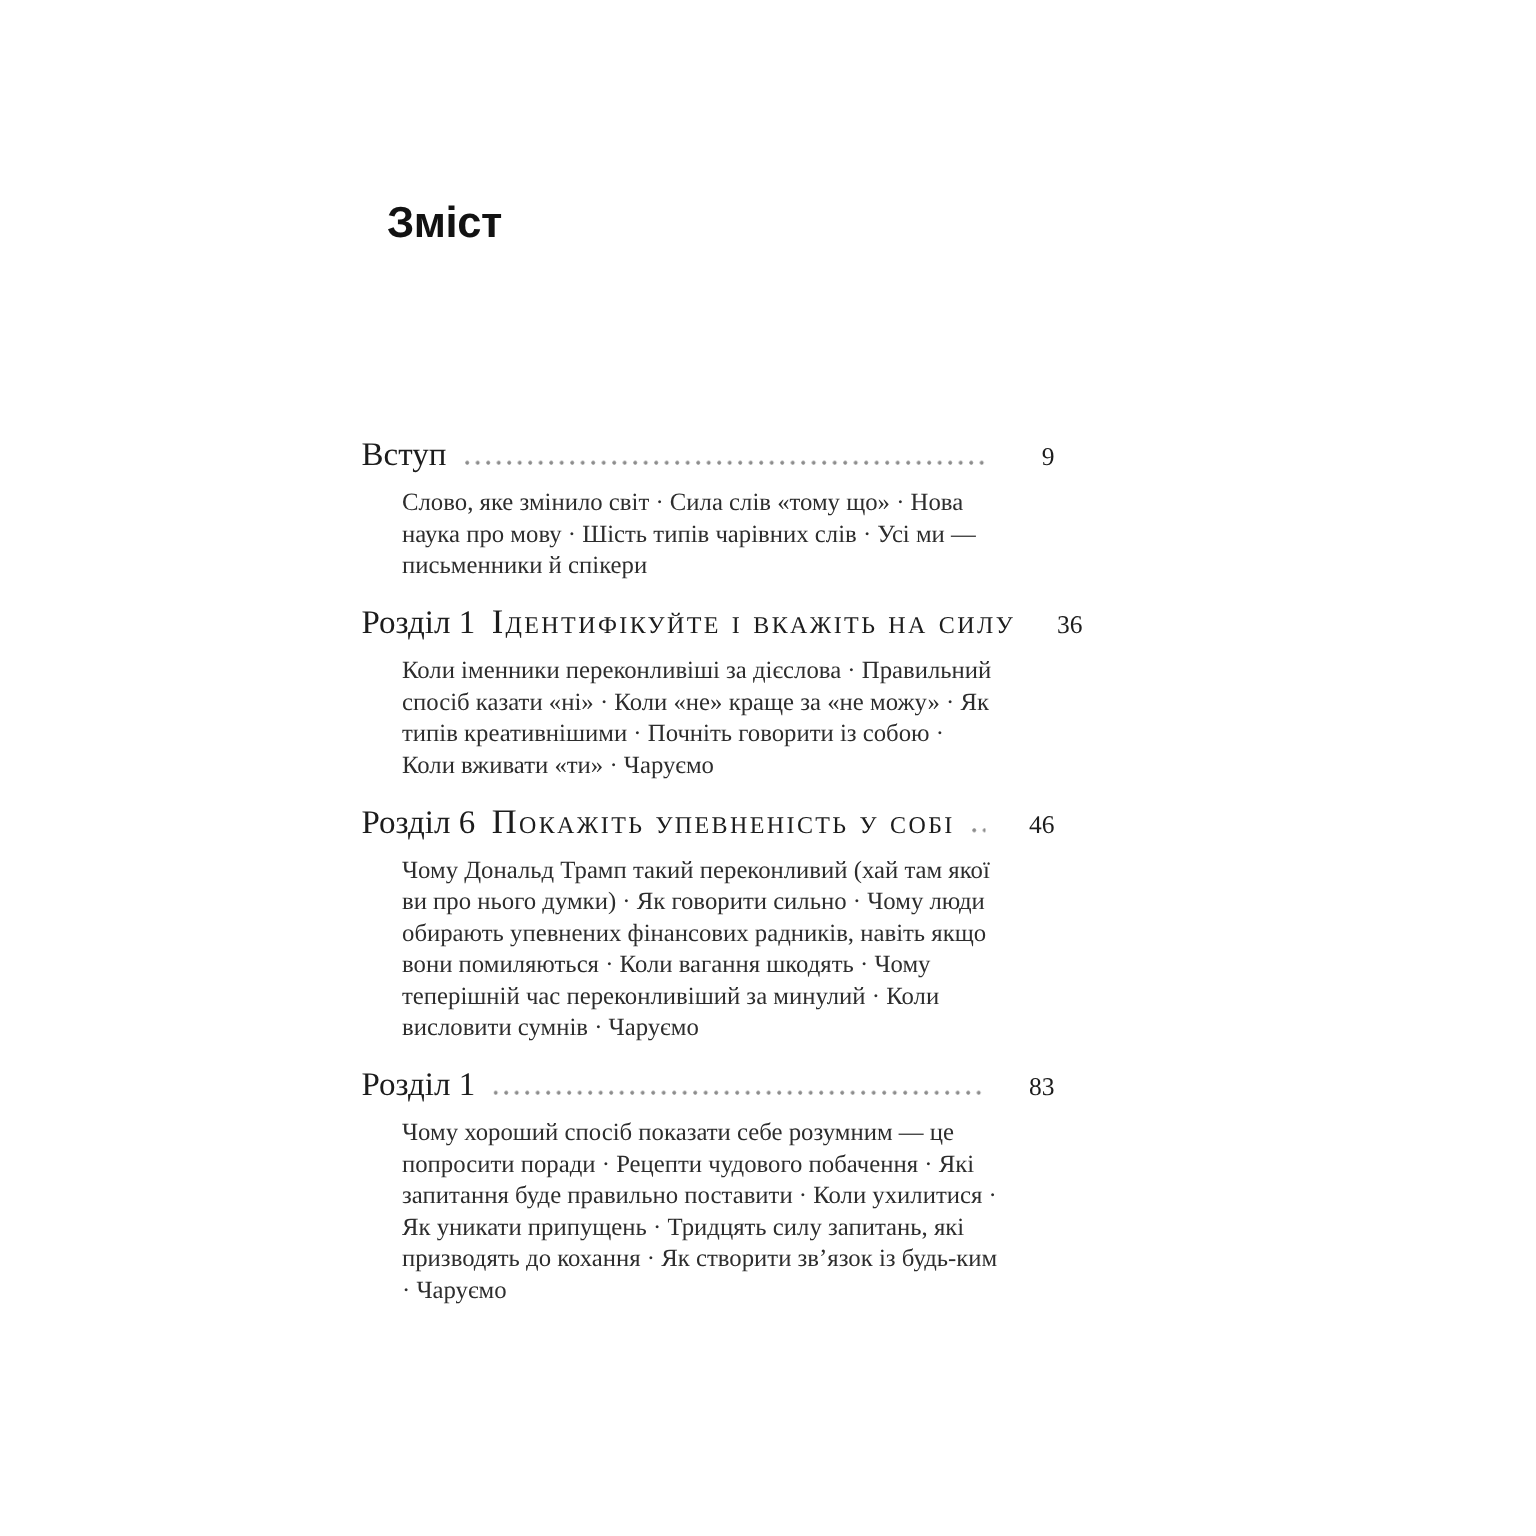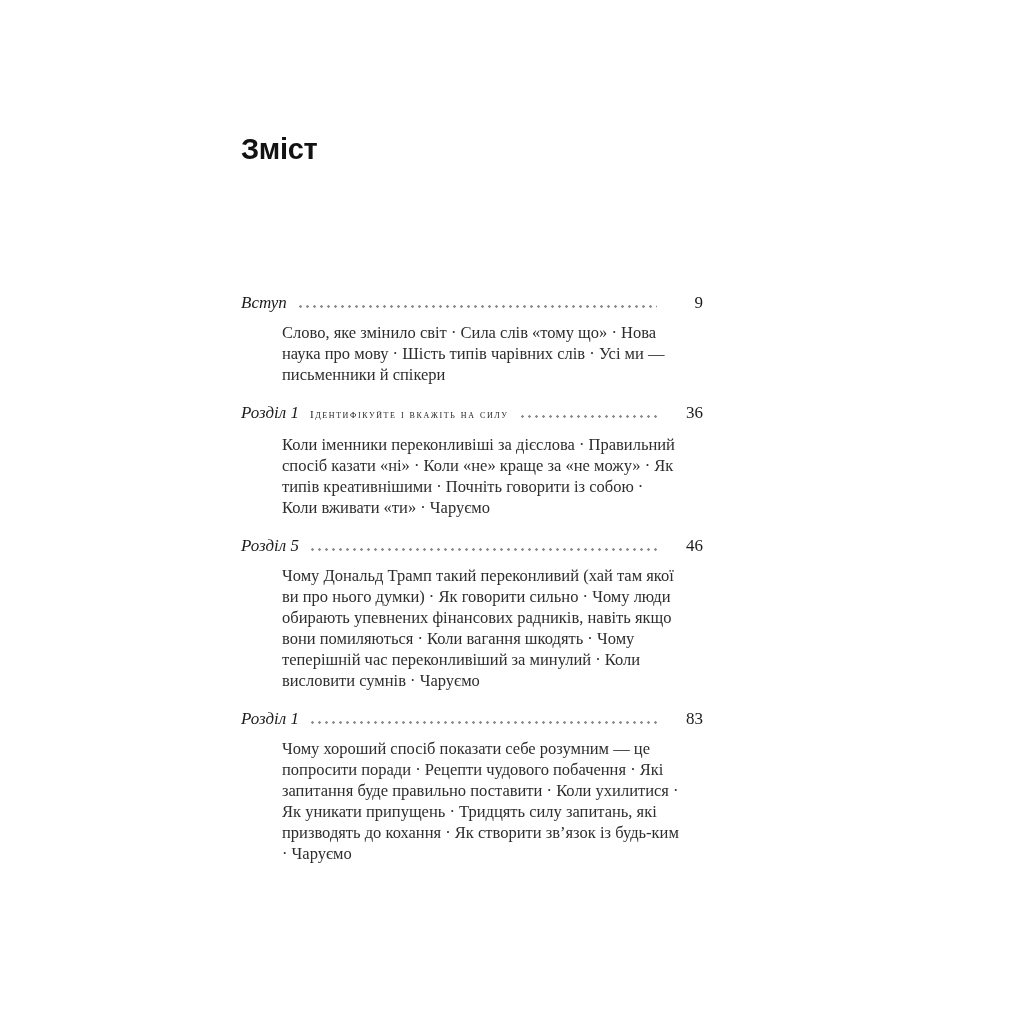--- a/index.html
+++ b/index.html
@@ -10,45 +10,44 @@
     background: #ffffff;
     overflow: hidden;
   }
   .content {
     position: absolute;
     left: 241px;
     top: 132px;
     width: 462px;
   }
   .toc-title {
-    margin: 0 0 126px 0;
+    margin: 0 0 126px 17px;
     font-family: "Liberation Sans", sans-serif;
     font-weight: 700;
     font-size: 29px;
     line-height: 34px;
     letter-spacing: -0.3px;
     color: #121212;
   }
   .toc-entry { margin-bottom: 17px; }
   .toc-row {
     display: flex;
     align-items: baseline;
     font-family: "Liberation Serif", serif;
     color: #1c1c1c;
     line-height: 21px;
   }
   .entry-label {
-    font-style: italic;
-    font-size: 17px;
+    font-size: 22px;
     white-space: nowrap;
     color: #1c1c1c;
   }
   .chapter-title {
     font-variant: small-caps;
-    font-size: 11px;
+    font-size: 23px;
     letter-spacing: 1.6px;
     margin-left: 11px;
     white-space: nowrap;
     color: #1c1c1c;
   }
   .leader {
     flex: 1 1 auto;
     height: 3px;
     margin: 0 16px 0 12px;
     background-image: radial-gradient(circle at 1.5px 1.5px, #8d8d8d 1.1px, rgba(0,0,0,0) 1.5px);
@@ -56,21 +55,21 @@
     background-repeat: repeat-x;
   }
   .pagenum {
     width: 30px;
     text-align: right;
     font-size: 17px;
     white-space: nowrap;
     color: #1c1c1c;
   }
   .entry-desc {
-    margin: 9px 0 0 41px;
+    margin: 9px 0 0 27px;
     width: 400px;
     font-family: "Liberation Serif", serif;
     font-size: 16.5px;
     line-height: 21px;
     color: #2d2d2d;
   }
 </style>
 </head>
 <body>
 
@@ -93,21 +92,22 @@
         <span class="entry-label">Розділ 1</span>
         <span class="chapter-title">Ідентифікуйте і вкажіть на силу</span>
         <span class="leader"></span>
         <span class="pagenum">36</span>
       </div>
       <p class="entry-desc">Коли іменники переконливіші за дієслова · Правильний спосіб казати «ні» · Коли «не» краще за «не можу» · Як типів креативнішими · Почніть говорити із собою · Коли вживати «ти» · Чаруємо</p>
     </div>
 
     <div class="toc-entry">
       <div class="toc-row">
-        <span class="entry-label">Розділ 5</span>
+        <span class="entry-label">Розділ 6</span>
+        <span class="chapter-title">Покажіть упевненість у собі</span>
         <span class="leader"></span>
         <span class="pagenum">46</span>
       </div>
       <p class="entry-desc">Чому Дональд Трамп такий переконливий (хай там якої ви про нього думки) · Як говорити сильно · Чому люди обирають упевнених фінансових радників, навіть якщо вони помиляються · Коли вагання шкодять · Чому теперішній час переконливіший за минулий · Коли висловити сумнів · Чаруємо</p>
     </div>
 
     <div class="toc-entry">
       <div class="toc-row">
         <span class="entry-label">Розділ 1</span>
         <span class="leader"></span>

